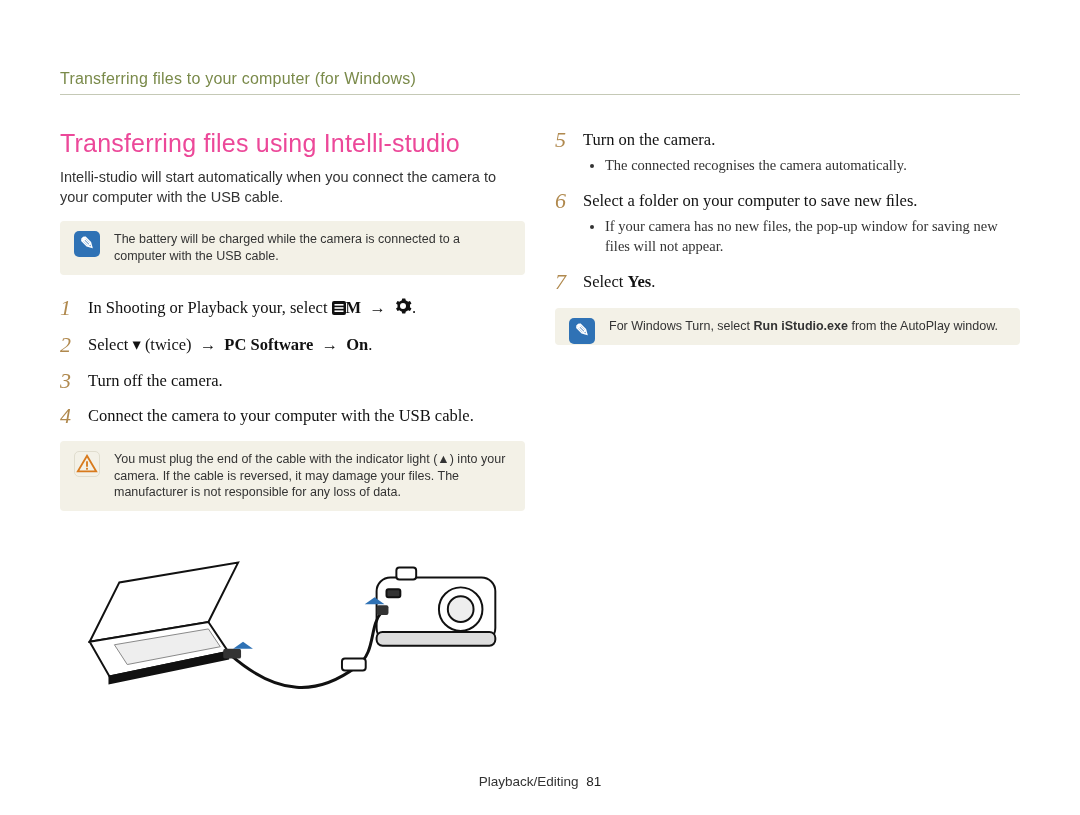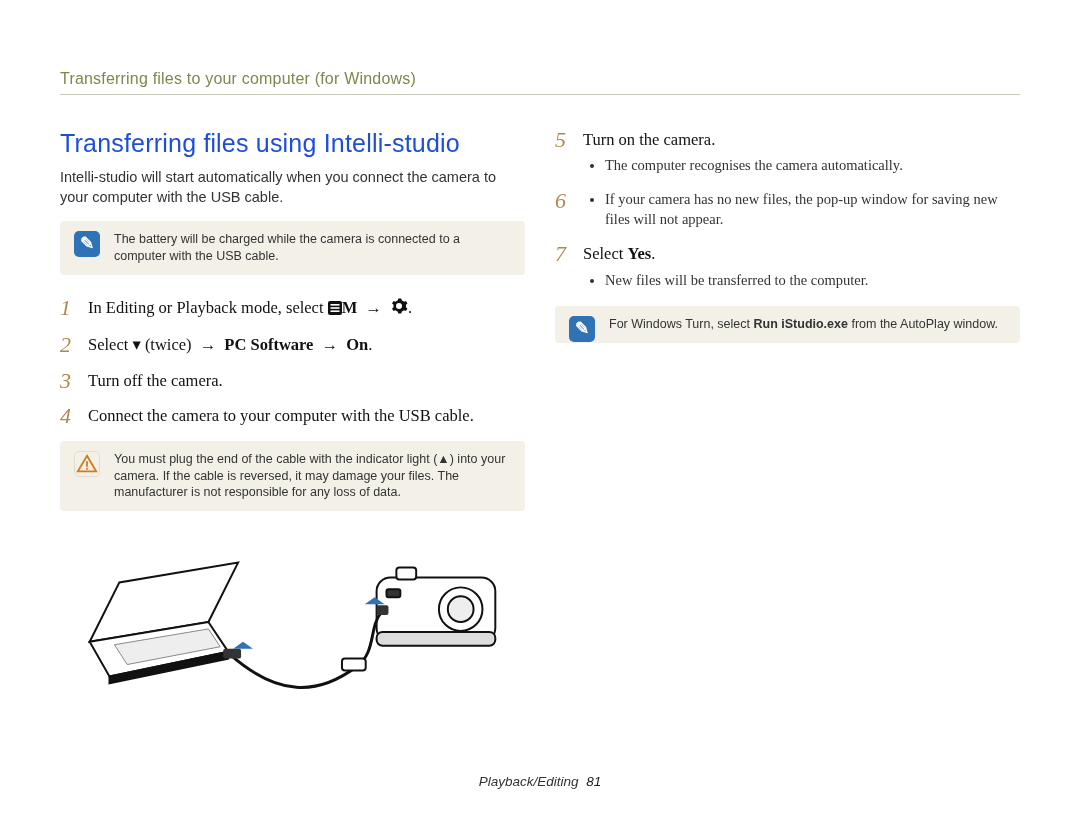--- a/index.html
+++ b/index.html
@@ -24,21 +24,21 @@
     border-bottom: 1px solid #c5c9b6;
     margin-bottom: 28px;
     letter-spacing: 0.2px;
   }
   .columns {
     display: flex;
     gap: 30px;
   }
   .col { flex: 1; }
   .h2 {
-    color: #1d4ed8;
+    color: #ec4899;
     font-size: 25px;
     font-weight: 400;
     margin: 6px 0 10px 0;
     letter-spacing: 0.2px;
   }
   .intro {
     font-size: 14.5px;
     line-height: 1.35;
     color: #333;
     margin: 0 0 14px 0;
@@ -121,21 +121,20 @@
     margin-top: 4px;
   }
   .footer {
     position: absolute;
     bottom: 26px;
     left: 0; right: 0;
     text-align: center;
     font-size: 13.5px;
     color: #333;
     font-weight: 300;
-    font-style: italic;
   }
   .footer .pn { color: #222; }
 </style>
 </head>
 <body>
 
 <div class="page">
 
   <div class="breadcrumb">Transferring files to your computer (for Windows)</div>
 
@@ -148,21 +147,21 @@
       <p class="intro">Intelli-studio will start automatically when you connect the camera to your computer with the USB cable.</p>
 
       <div class="note-box">
         <div class="note-icon">✎</div>
         <span>The battery will be charged while the camera is connected to a computer with the USB cable.</span>
       </div>
 
       <ol class="steps">
         <li data-num="1">
           <div class="step-main">
-            <span>In Editing or Playback mode, select </span>
+            <span>In Shooting or Playback your, select </span>
             <span class="menu-icon">
               <svg viewBox="0 0 14 14" width="14" height="14">
                   <rect x="0" y="0" width="14" height="14" rx="2" fill="#111"></rect>
                   <rect x="2.5" y="3" width="9" height="1.6" fill="#fff"></rect>
                   <rect x="2.5" y="6.2" width="9" height="1.6" fill="#fff"></rect>
                   <rect x="2.5" y="9.4" width="9" height="1.6" fill="#fff"></rect>
                 </svg>
             </span><span class="bold">M</span>
             <span class="arrow">→</span>
             <span class="gear-icon">
@@ -230,35 +229,33 @@
       </svg>
 
     </div>
 
     <div class="col">
 
       <ol class="steps" style="margin-top:6px;">
         <li data-num="5">
           <div class="step-main">Turn on the camera.</div>
           <ul class="sub">
-            <li>The computer recognises the camera automatically.</li>
+            <li>The connected recognises the camera automatically.</li>
           </ul>
         </li>
         <li data-num="6">
+          <div class="step-main">Select a folder on your computer to save new ﬁles.</div>
           <ul class="sub">
             <li>If your camera has no new files, the pop-up window for saving new files will not appear.</li>
           </ul>
         </li>
         <li data-num="7">
           <div class="step-main">
             <span>Select </span><span class="bold">Yes</span><span>.</span>
           </div>
-          <ul class="sub">
-            <li>New files will be transferred to the computer.</li>
-          </ul>
         </li>
       </ol>
 
       <div class="note-box" style="margin-top:16px;">
         <div class="note-icon">✎</div>
         <span>For Windows Turn, select </span><span class="bold">Run iStudio.exe</span><span> from the AutoPlay window.</span>
       </div>
 
     </div>
   </div>

